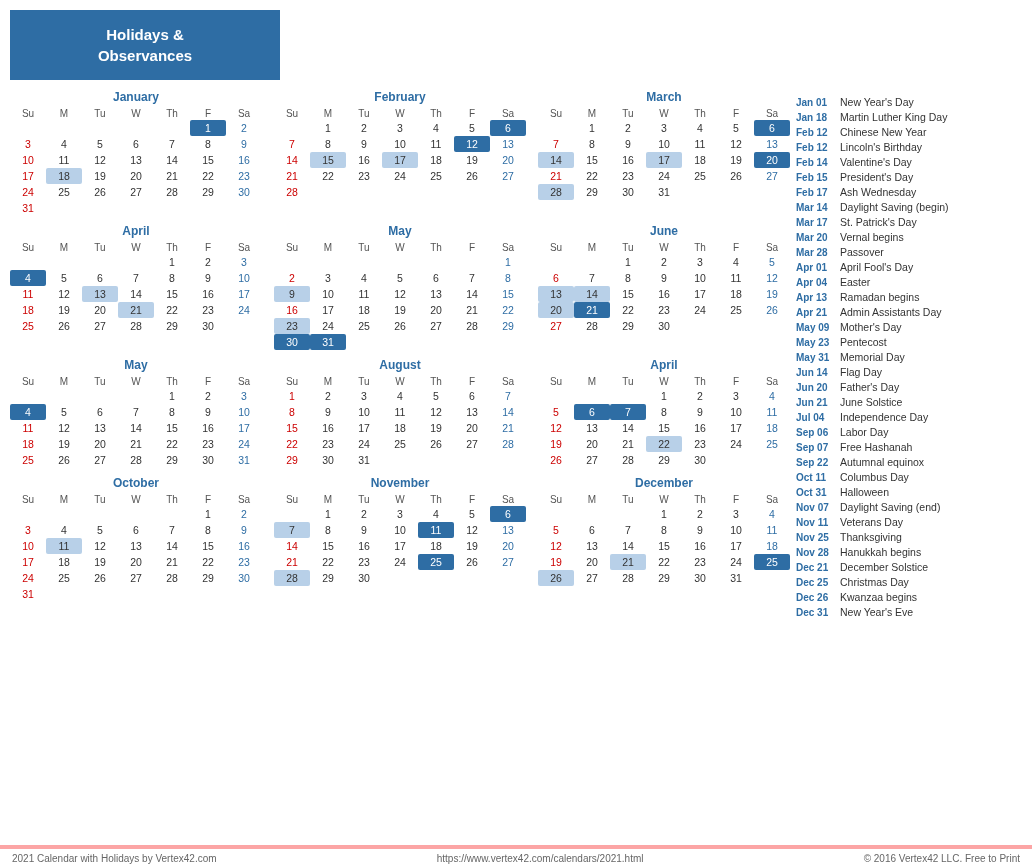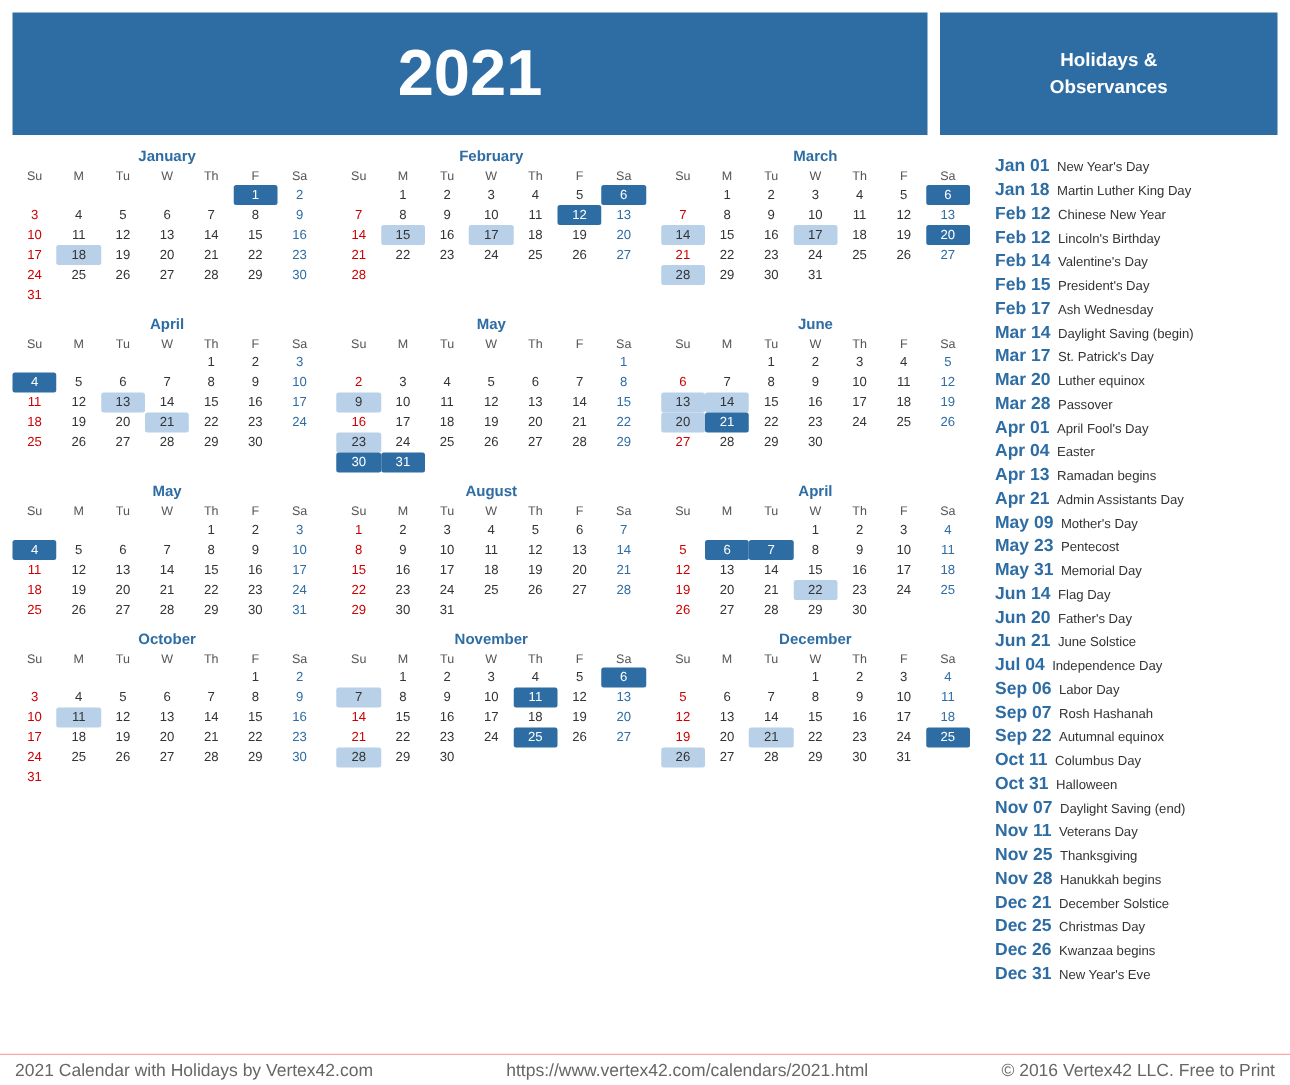--- a/index.html
+++ b/index.html
@@ -9,21 +9,21 @@
       width: 1032px;
       min-height: 868px;
       display: flex;
       flex-direction: column;
     }
 
     .main-layout {
       display: flex;
       flex: 1;
       padding: 10px;
-      gap: 16px;
+      gap: 2px;
     }
 
     
     .calendar-section {
       flex: 1;
       display: flex;
       flex-direction: column;
       gap: 0;
     }
 
@@ -87,45 +87,42 @@
       gap: 6px;
       padding: 1.5px 4px;
       font-size: 10.5px;
       align-items: baseline;
     }
 
     .holiday-date {
       color: #2e6da4;
       font-weight: bold;
       min-width: 38px;
-      font-size: 14px;
+      font-size: 10px;
     }
 
     .holiday-name {
       color: #333;
     }
 
     
     .footer {
       display: flex;
       justify-content: space-between;
-      font-size: 14px;
+      font-size: 10px;
       color: #666;
       padding: 4px 12px;
-      border-top: 1px solid #fca5a5;
+      border-top: 4px solid #fca5a5;
       margin-top: auto;
     }
   </style>
 </head>
 <body>
 
 <div style="display:flex; flex-direction:row; padding: 10px 10px 0 10px; gap:10px;">
-  <div style="background:#2e6da4; color:white; text-align:center; font-size:52px; font-weight:bold; padding:18px 0; flex:1; line-height:1.2;">
-    <span>2021</span>
-  </div>
   <div style="background:#2e6da4; color:white; text-align:center; font-size:15px; font-weight:bold; padding:14px 10px; line-height:1.4; width:270px; flex-shrink:0; display:flex; align-items:center; justify-content:center;">
     <span style="white-space:pre-line;">Holidays &amp;
 Observances</span>
   </div>
 </div>
 
 <div class="main-layout">
 
   <div class="calendar-section">
     <div class="calendar-grid">
@@ -937,21 +934,21 @@
         <div class="holiday-item">
       <span class="holiday-date">Mar 14</span>
       <span class="holiday-name">Daylight Saving (begin)</span>
     </div>
         <div class="holiday-item">
       <span class="holiday-date">Mar 17</span>
       <span class="holiday-name">St. Patrick's Day</span>
     </div>
         <div class="holiday-item">
       <span class="holiday-date">Mar 20</span>
-      <span class="holiday-name">Luther equinox</span>
+      <span class="holiday-name">Vernal begins</span>
     </div>
         <div class="holiday-item">
       <span class="holiday-date">Mar 28</span>
       <span class="holiday-name">Passover</span>
     </div>
         <div class="holiday-item">
       <span class="holiday-date">Apr 01</span>
       <span class="holiday-name">April Fool's Day</span>
     </div>
         <div class="holiday-item">
@@ -993,21 +990,21 @@
         <div class="holiday-item">
       <span class="holiday-date">Jul 04</span>
       <span class="holiday-name">Independence Day</span>
     </div>
         <div class="holiday-item">
       <span class="holiday-date">Sep 06</span>
       <span class="holiday-name">Labor Day</span>
     </div>
         <div class="holiday-item">
       <span class="holiday-date">Sep 07</span>
-      <span class="holiday-name">Rosh Hashanah</span>
+      <span class="holiday-name">Free Hashanah</span>
     </div>
         <div class="holiday-item">
       <span class="holiday-date">Sep 22</span>
       <span class="holiday-name">Autumnal equinox</span>
     </div>
         <div class="holiday-item">
       <span class="holiday-date">Oct 11</span>
       <span class="holiday-name">Columbus Day</span>
     </div>
         <div class="holiday-item">

